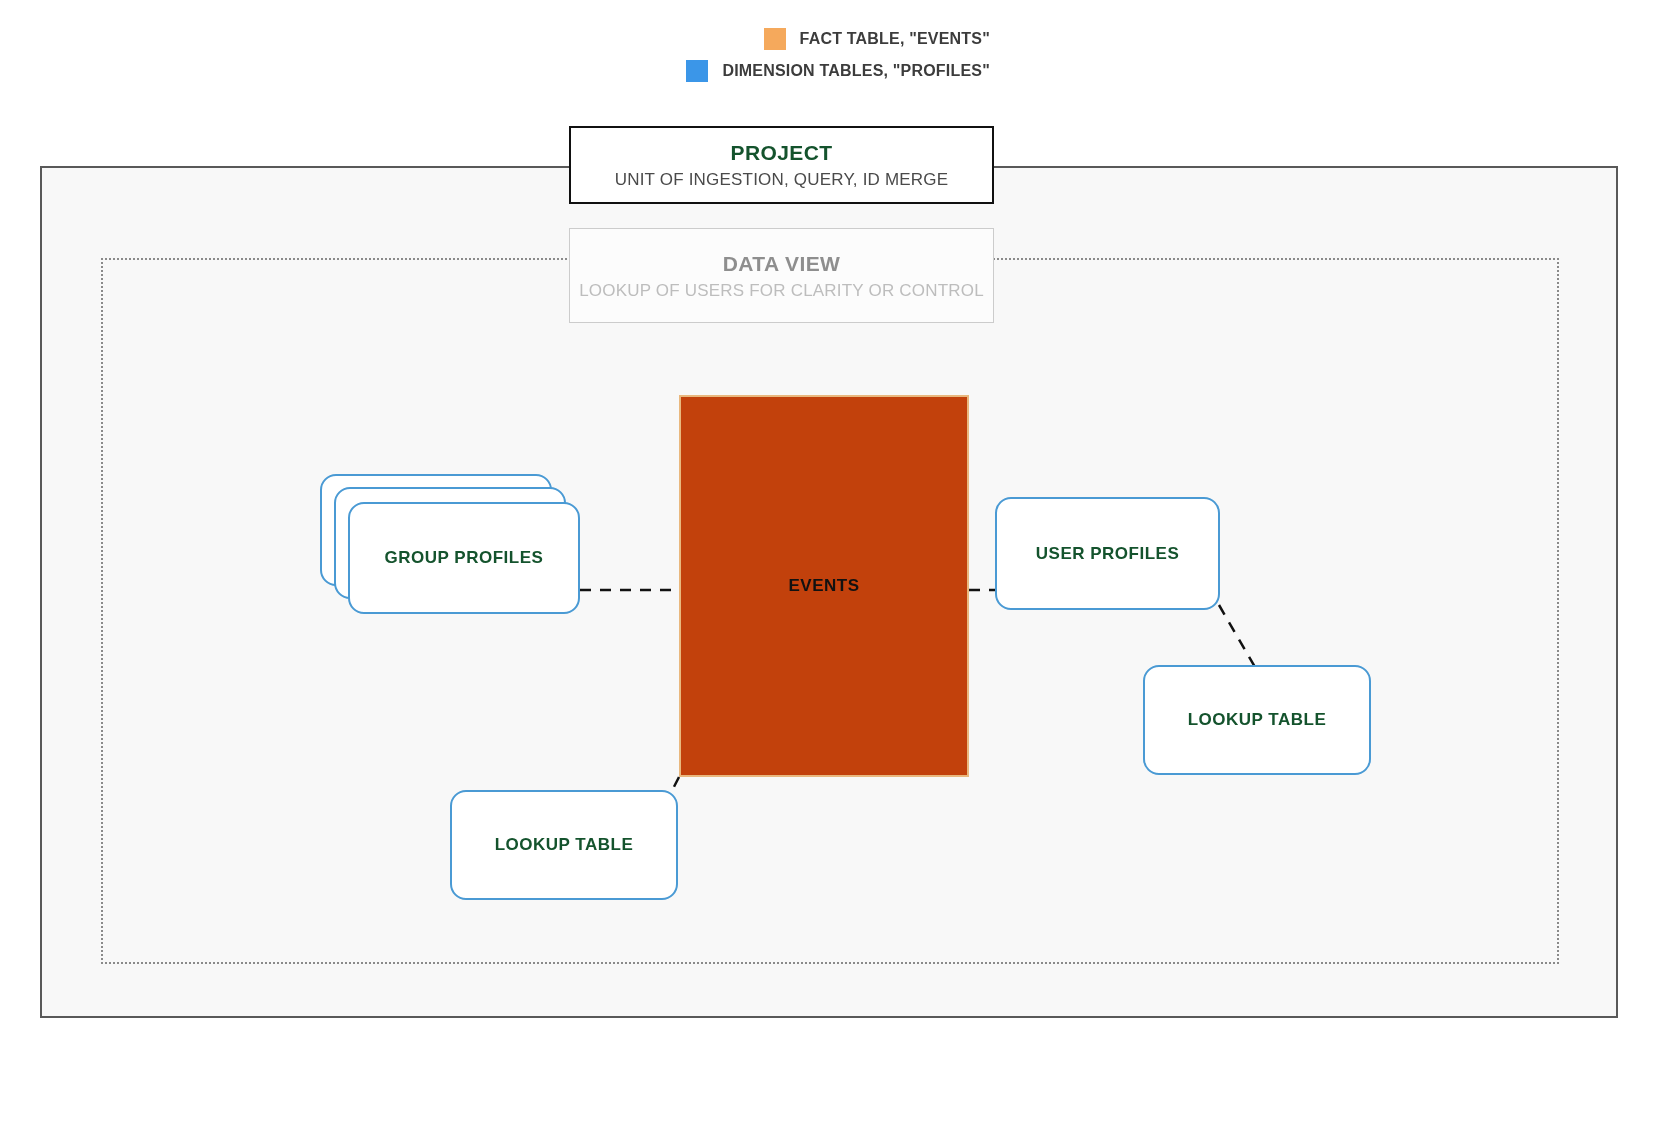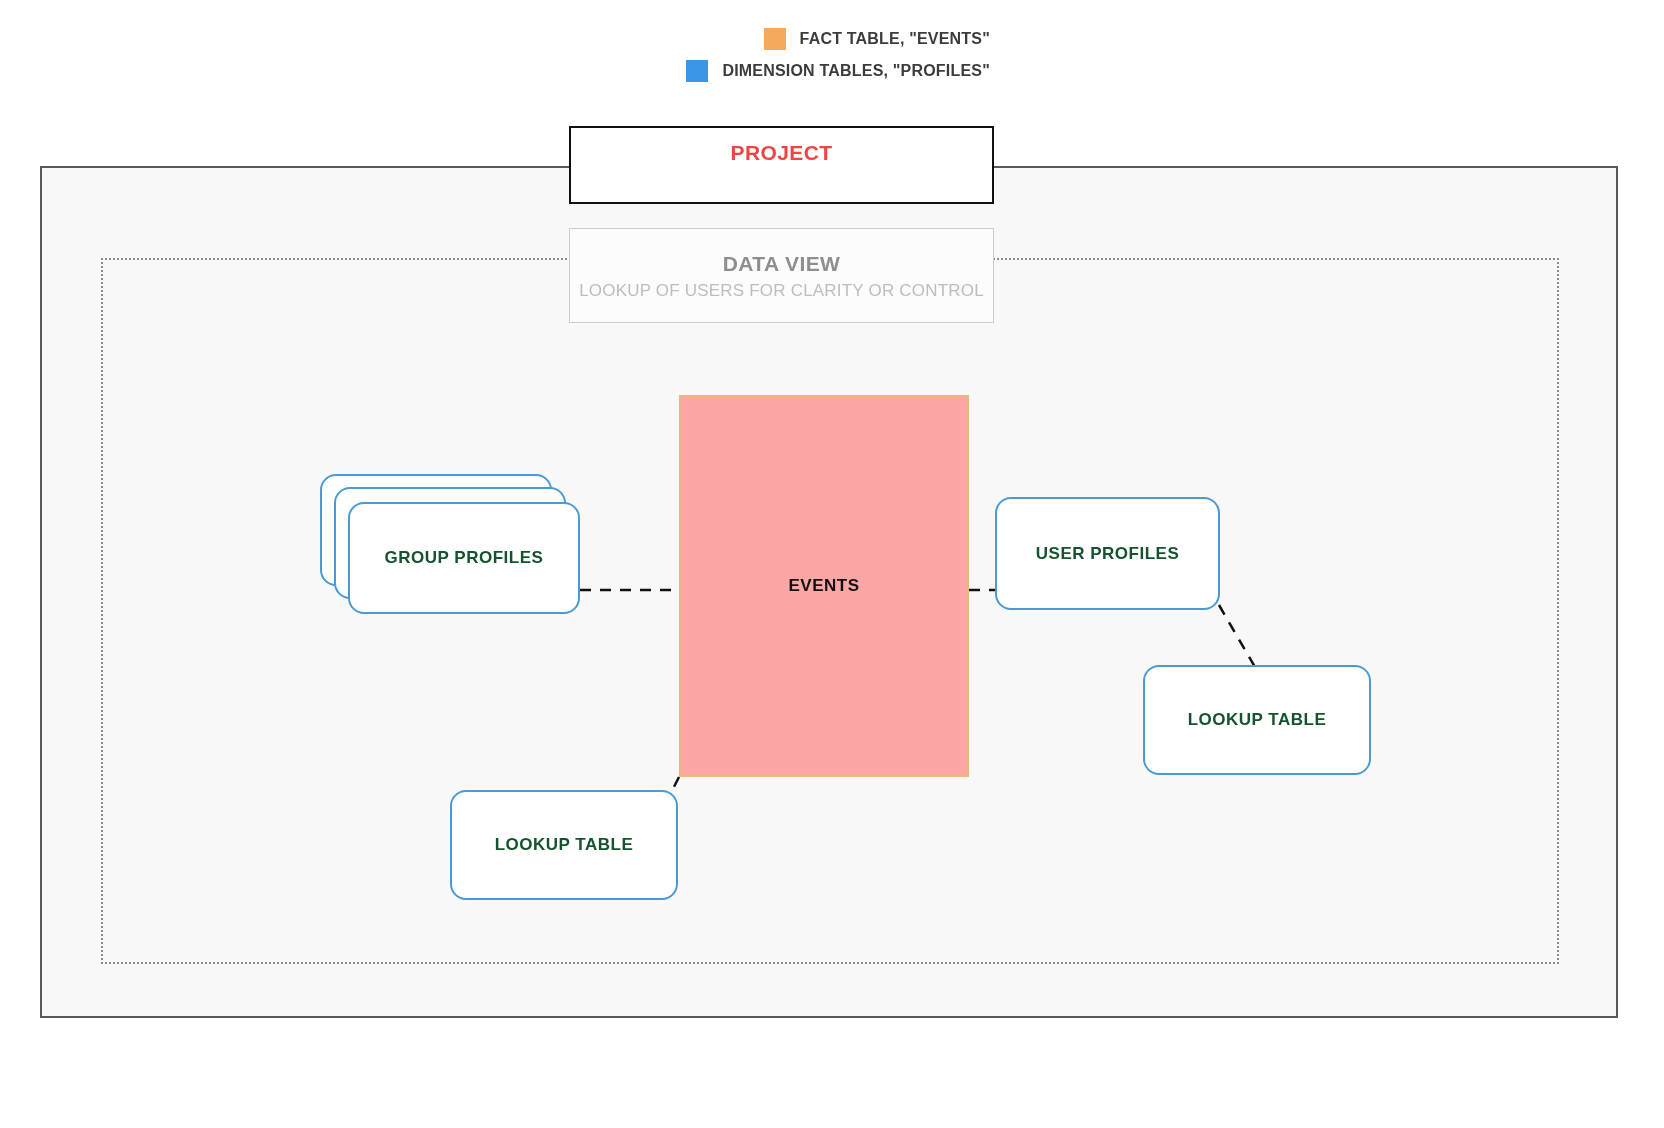--- a/index.html
+++ b/index.html
@@ -87,42 +87,42 @@
     top: 228px;
     width: 425px;
     height: 95px;
     border: 1px solid #cccccc;
     background: #fcfcfc;
     padding-top: 20px;
   }
   .label-title {
     font-size: 21px;
     font-weight: bold;
-    color: #ef4444;
+    color: #14532d;
     letter-spacing: 0.4px;
     line-height: 1.4;
   }
   .label-sub {
     font-size: 17px;
     color: #4a4a4a;
     letter-spacing: 0.2px;
     line-height: 1.55;
   }
   .label-box.dataview .label-title { color: #8e8e8e; }
   .label-box.dataview .label-sub { color: #bdbdbd; }
 
   
   .fact-box {
     position: absolute;
     left: 679px;
     top: 395px;
     width: 290px;
     height: 382px;
     border: 2px solid #e9b87e;
-    background: #fca5a5;
+    background: #c2410c;
     box-sizing: border-box;
     display: flex;
     align-items: center;
     justify-content: center;
   }
   .fact-label {
     font-size: 17px;
     font-weight: bold;
     color: #111111;
     letter-spacing: 0.5px;
@@ -210,20 +210,21 @@
 
 <svg class="connectors" viewBox="0 0 1664 1128" width="1664" height="1128">
   <line x1="580" y1="590" x2="679" y2="590" stroke="#111111" stroke-width="2.5" stroke-dasharray="11 9"></line>
   <line x1="969" y1="590" x2="995" y2="590" stroke="#111111" stroke-width="2.5" stroke-dasharray="11 9"></line>
   <line x1="679" y1="777" x2="645" y2="844" stroke="#111111" stroke-width="2.5" stroke-dasharray="11 9"></line>
   <line x1="1219" y1="605" x2="1281" y2="712" stroke="#111111" stroke-width="2.5" stroke-dasharray="11 9"></line>
 </svg>
 
 <div class="label-box project">
   <div class="label-title">PROJECT</div>
+  <div class="label-sub">UNIT OF INGESTION, QUERY, ID MERGE</div>
 </div>
 
 <div class="label-box dataview">
   <div class="label-title">DATA VIEW</div>
   <div class="label-sub">LOOKUP OF USERS FOR CLARITY OR CONTROL</div>
 </div>
 
 <div class="fact-box">
   <span class="fact-label">EVENTS</span>
 </div>

